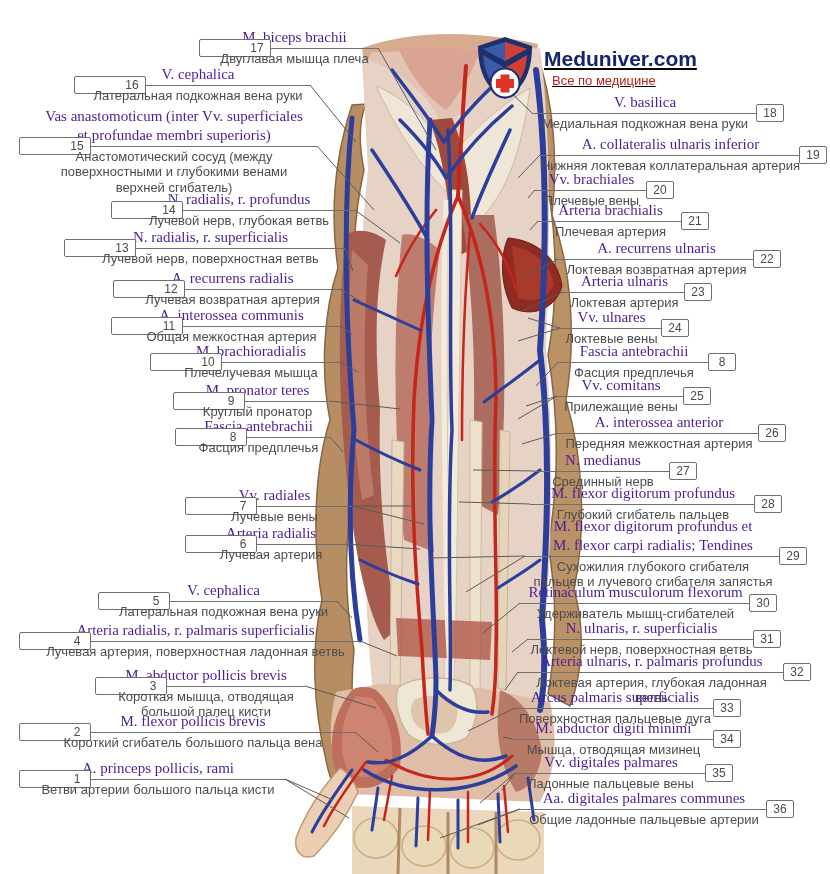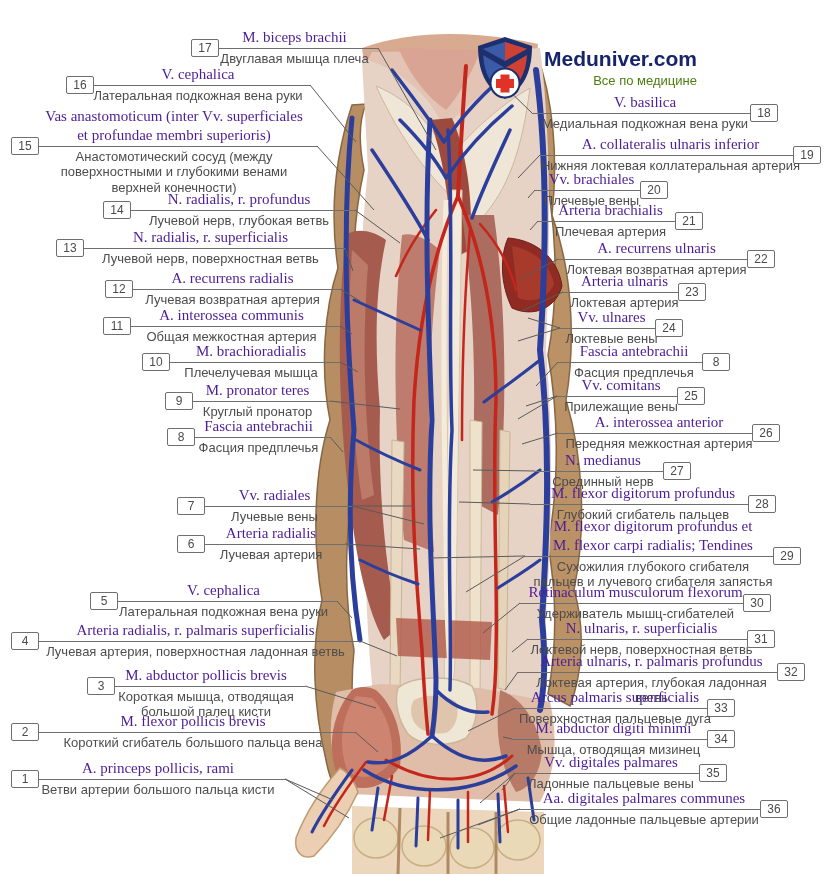--- a/index.html
+++ b/index.html
@@ -16,28 +16,28 @@
   .label{position:absolute;height:0;}
   .label .latin{position:absolute;bottom:2px;text-align:center;white-space:pre-line;
     font:15px "Liberation Serif",serif;color:#4c1d95;line-height:1.22;}
   .label .russian{position:absolute;top:3px;text-align:center;white-space:pre-line;
     font:13px "Liberation Sans",sans-serif;color:#4d4d4d;line-height:1.18;}
   .label .rule{position:absolute;top:0;height:0;border-top:1px solid #6f6f6f;}
   .label .numbox{position:absolute;top:-9px;width:26px;height:16px;background:#fff;border:1px solid #6f6f6f;
     border-radius:2px;font:12px "Liberation Sans",sans-serif;color:#4a4a4a;text-align:center;line-height:16px;}
   .label.left  .latin,.label.left  .russian,.label.left  .rule{left:28px;right:0;}
   .label.right .latin,.label.right .russian,.label.right .rule{left:0;right:28px;}
-  .label.left  .numbox{left:8px;}
-  .label.right .numbox{right:8px;margin-left:43px;}
+  .label.left  .numbox{left:16px;padding-left:44px;}
+  .label.right .numbox{right:2px;margin-left:43px;}
 
   .logo{position:absolute;left:474px;top:35px;display:flex;align-items:flex-start;z-index:5;}
   .logo .shield{width:62px;height:68px;}
-  .logo .lt{margin-left:8px;padding-top:12px;}
+  .logo .lt{margin-left:8px;padding-top:12px;text-decoration:underline;}
   .logo .lname{font:bold 21px "Liberation Sans",sans-serif;color:#15246b;}
-  .logo .ltag{font:13px "Liberation Sans",sans-serif;color:#4d7c0f;margin:2px 0 0 2px;text-align:right;}
+  .logo .ltag{font:13px "Liberation Sans",sans-serif;color:#b91c1c;margin:2px 0 0 8px;}
 </style>
 </head>
 <body>
 
 <div id="page">
 
   <svg id="figure" width="830" height="874" viewBox="0 0 830 874">
 
     <path d="M362,48 C390,38 420,34 450,34 C480,34 512,38 538,44 L536,62 L364,64 Z" fill="#d8ab90"></path>
 
@@ -168,21 +168,21 @@
         <div class="numbox">16</div>
         <div class="russian">Латеральная подкожная вена руки</div>
       </div>
       <div class="label left" style="left: 3px; top: 146px; width: 314px;">
         <div class="latin">Vas anastomoticum (inter Vv. superficiales
 et profundae membri superioris)</div>
         <div class="rule"></div>
         <div class="numbox">15</div>
         <div class="russian">Анастомотический сосуд (между
 поверхностными и глубокими венами
-верхней конечности)</div>
+верхней сгибатель)</div>
       </div>
       <div class="label left" style="left: 95px; top: 210px; width: 260px;">
         <div class="latin">N. radialis, r. profundus</div>
         <div class="rule"></div>
         <div class="numbox">14</div>
         <div class="russian">Лучевой нерв, глубокая ветвь</div>
       </div>
       <div class="label left" style="left: 48px; top: 248px; width: 297px;">
         <div class="latin">N. radialis, r. superficialis</div>
         <div class="rule"></div>

